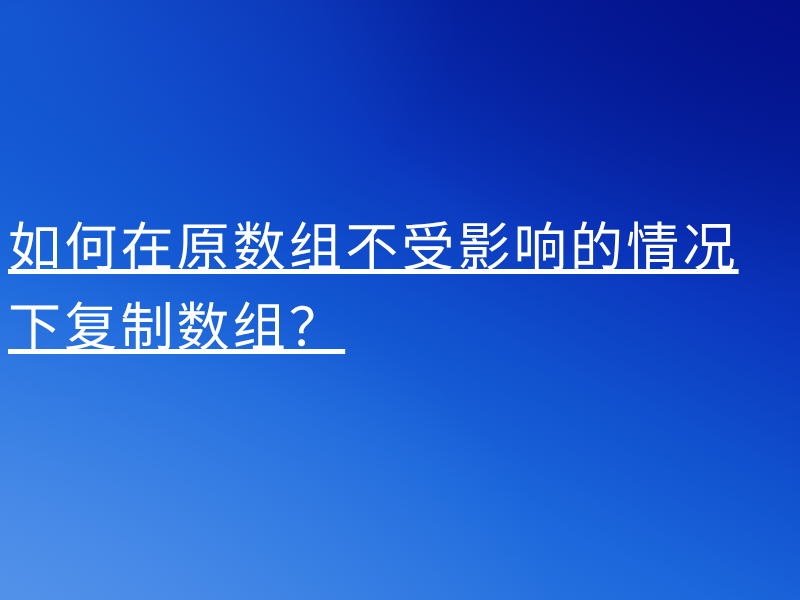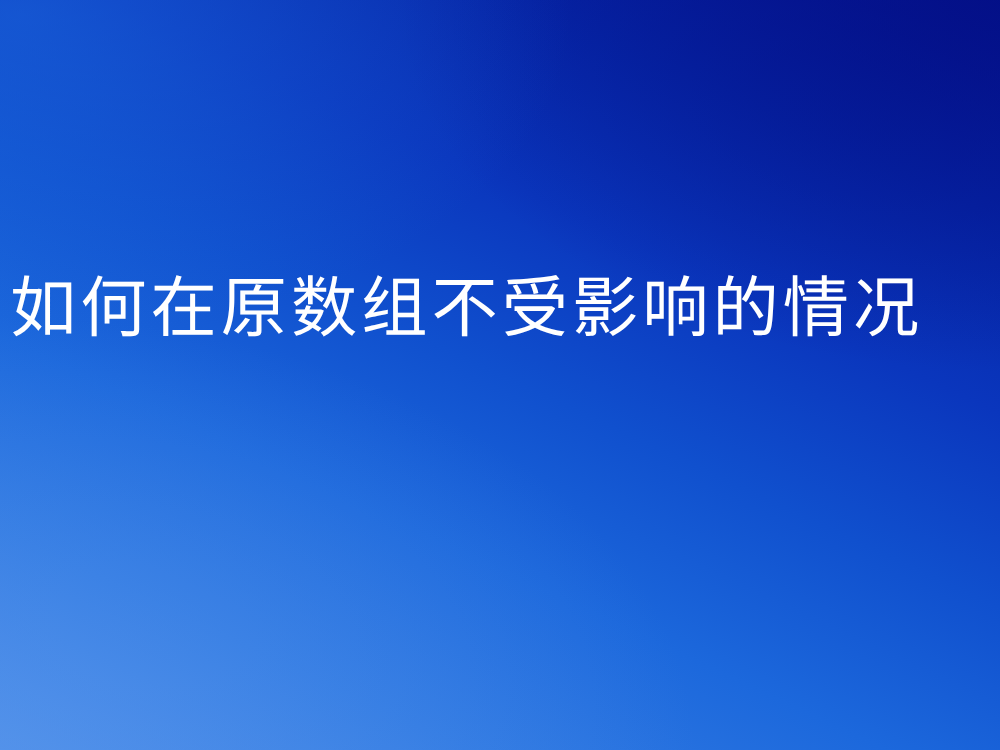--- a/index.html
+++ b/index.html
@@ -61,25 +61,27 @@
   .title-line {
     display: block;
     color: #ffffff;
     font-size: 53px;
     line-height: 80px;
     font-weight: 400;
     letter-spacing: 3.2px;
     white-space: nowrap;
     font-family: "Liberation Sans", "DejaVu Sans", sans-serif;
     text-rendering: optimizeLegibility;
+    text-decoration: underline;
     -webkit-font-smoothing: antialiased;
   }
 </style>
 </head>
 <body>
 
 <div class="card">
 
   <div class="title-block">
     <span class="title-line">如何在原数组不受影响的情况</span>
+    <span class="title-line">下复制数组？</span>
   </div>
 
 </div>
 
 </body></html>

